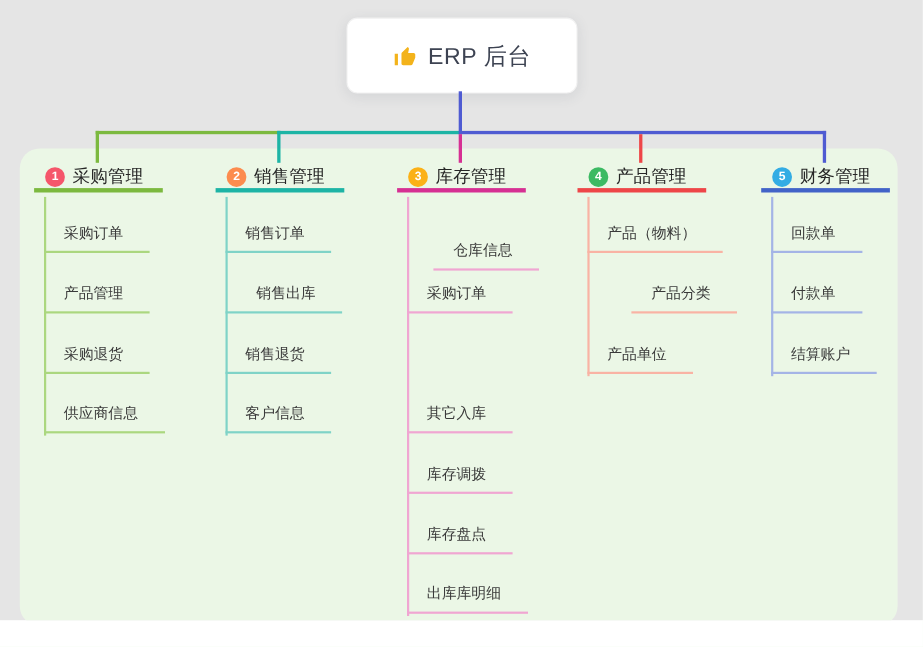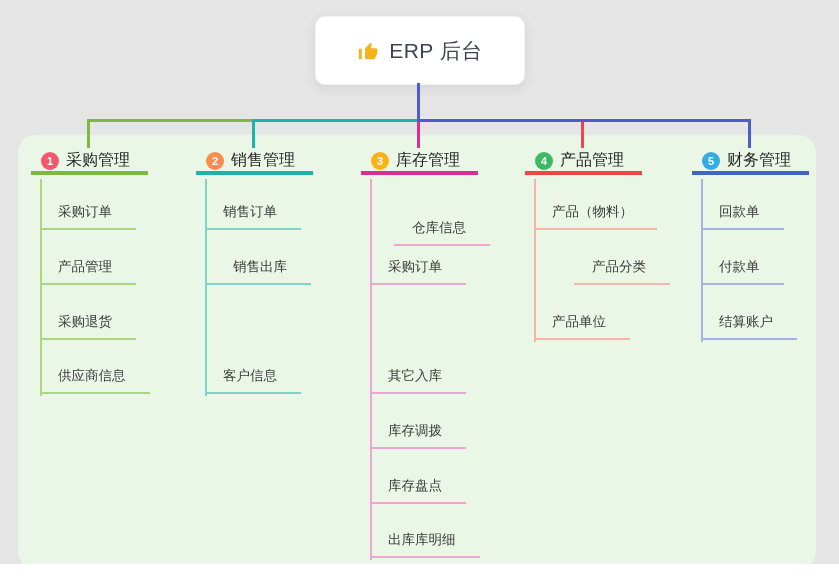--- a/index.html
+++ b/index.html
@@ -45,20 +45,21 @@
     <div class="child-node" style="left: 40px; top: 257px; border-bottom-color: rgb(171, 215, 127);">产品管理</div>
     <div class="child-node" style="left: 40px; top: 312px; border-bottom-color: rgb(171, 215, 127);">采购退货</div>
     <div class="child-node" style="left: 40px; top: 366px; border-bottom-color: rgb(171, 215, 127);">供应商信息</div>
     <div class="branch-header" style="left: 196px; top: 150px; border-bottom-color: rgb(29, 180, 165);">
       <span class="badge" style="background: rgb(252, 140, 78);">2</span>
       <span class="branch-title">销售管理</span>
     </div>
     <div class="vline" style="left: 205px; top: 179px; height: 217px; background: rgb(127, 211, 199);"></div>
     <div class="child-node" style="left: 205px; top: 202px; border-bottom-color: rgb(127, 211, 199);">销售订单</div>
     <div class="child-node" style="left: 205px; top: 257px; border-bottom-color: rgb(127, 211, 199); padding-left: 28px;">销售出库</div>
+    <div class="child-node" style="left: 205px; top: 312px; border-bottom-color: rgb(127, 211, 199);">销售退货</div>
     <div class="child-node" style="left: 205px; top: 366px; border-bottom-color: rgb(127, 211, 199);">客户信息</div>
     <div class="branch-header" style="left: 361px; top: 150px; border-bottom-color: rgb(214, 48, 147);">
       <span class="badge" style="background: rgb(251, 177, 23);">3</span>
       <span class="branch-title">库存管理</span>
     </div>
     <div class="vline" style="left: 370px; top: 179px; height: 381px; background: rgb(240, 166, 210);"></div>
     <div class="child-node" style="left: 370px; top: 218px; border-bottom-color: rgb(240, 166, 210); margin-left: 24px;">仓库信息</div>
     <div class="child-node" style="left: 370px; top: 257px; border-bottom-color: rgb(240, 166, 210);">采购订单</div>
     <div class="child-node" style="left: 370px; top: 366px; border-bottom-color: rgb(240, 166, 210);">其它入库</div>
     <div class="child-node" style="left: 370px; top: 421px; border-bottom-color: rgb(240, 166, 210);">库存调拨</div>

